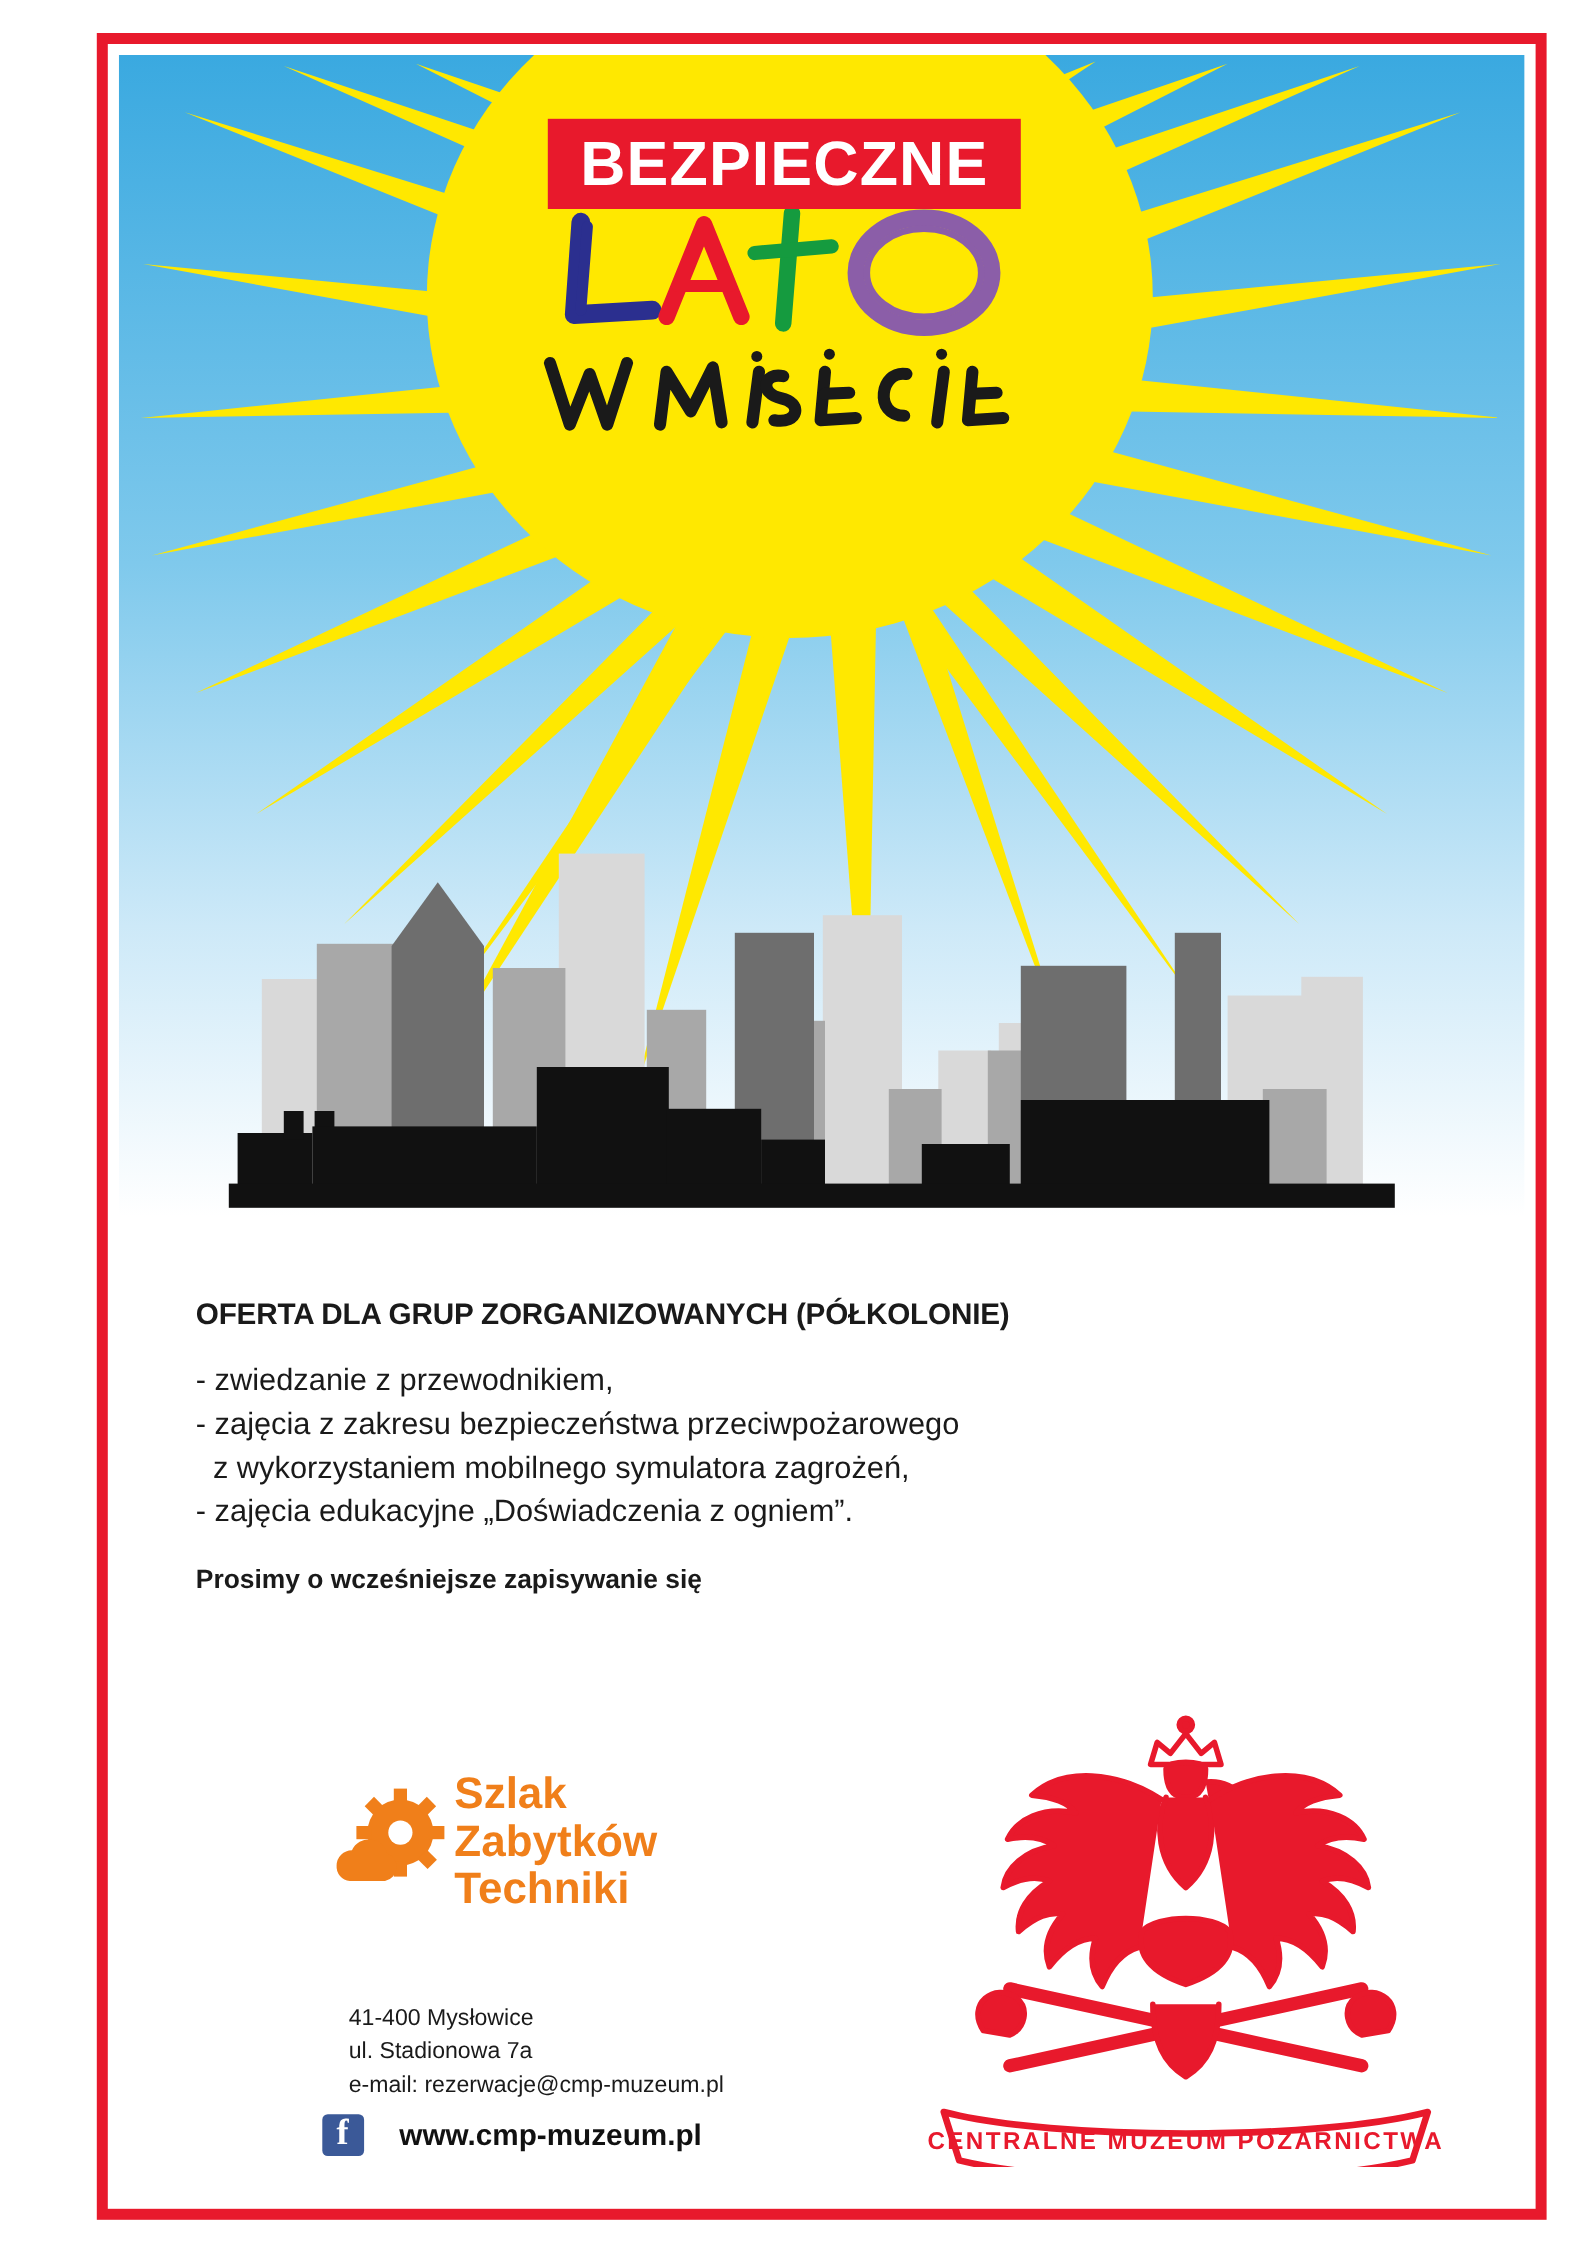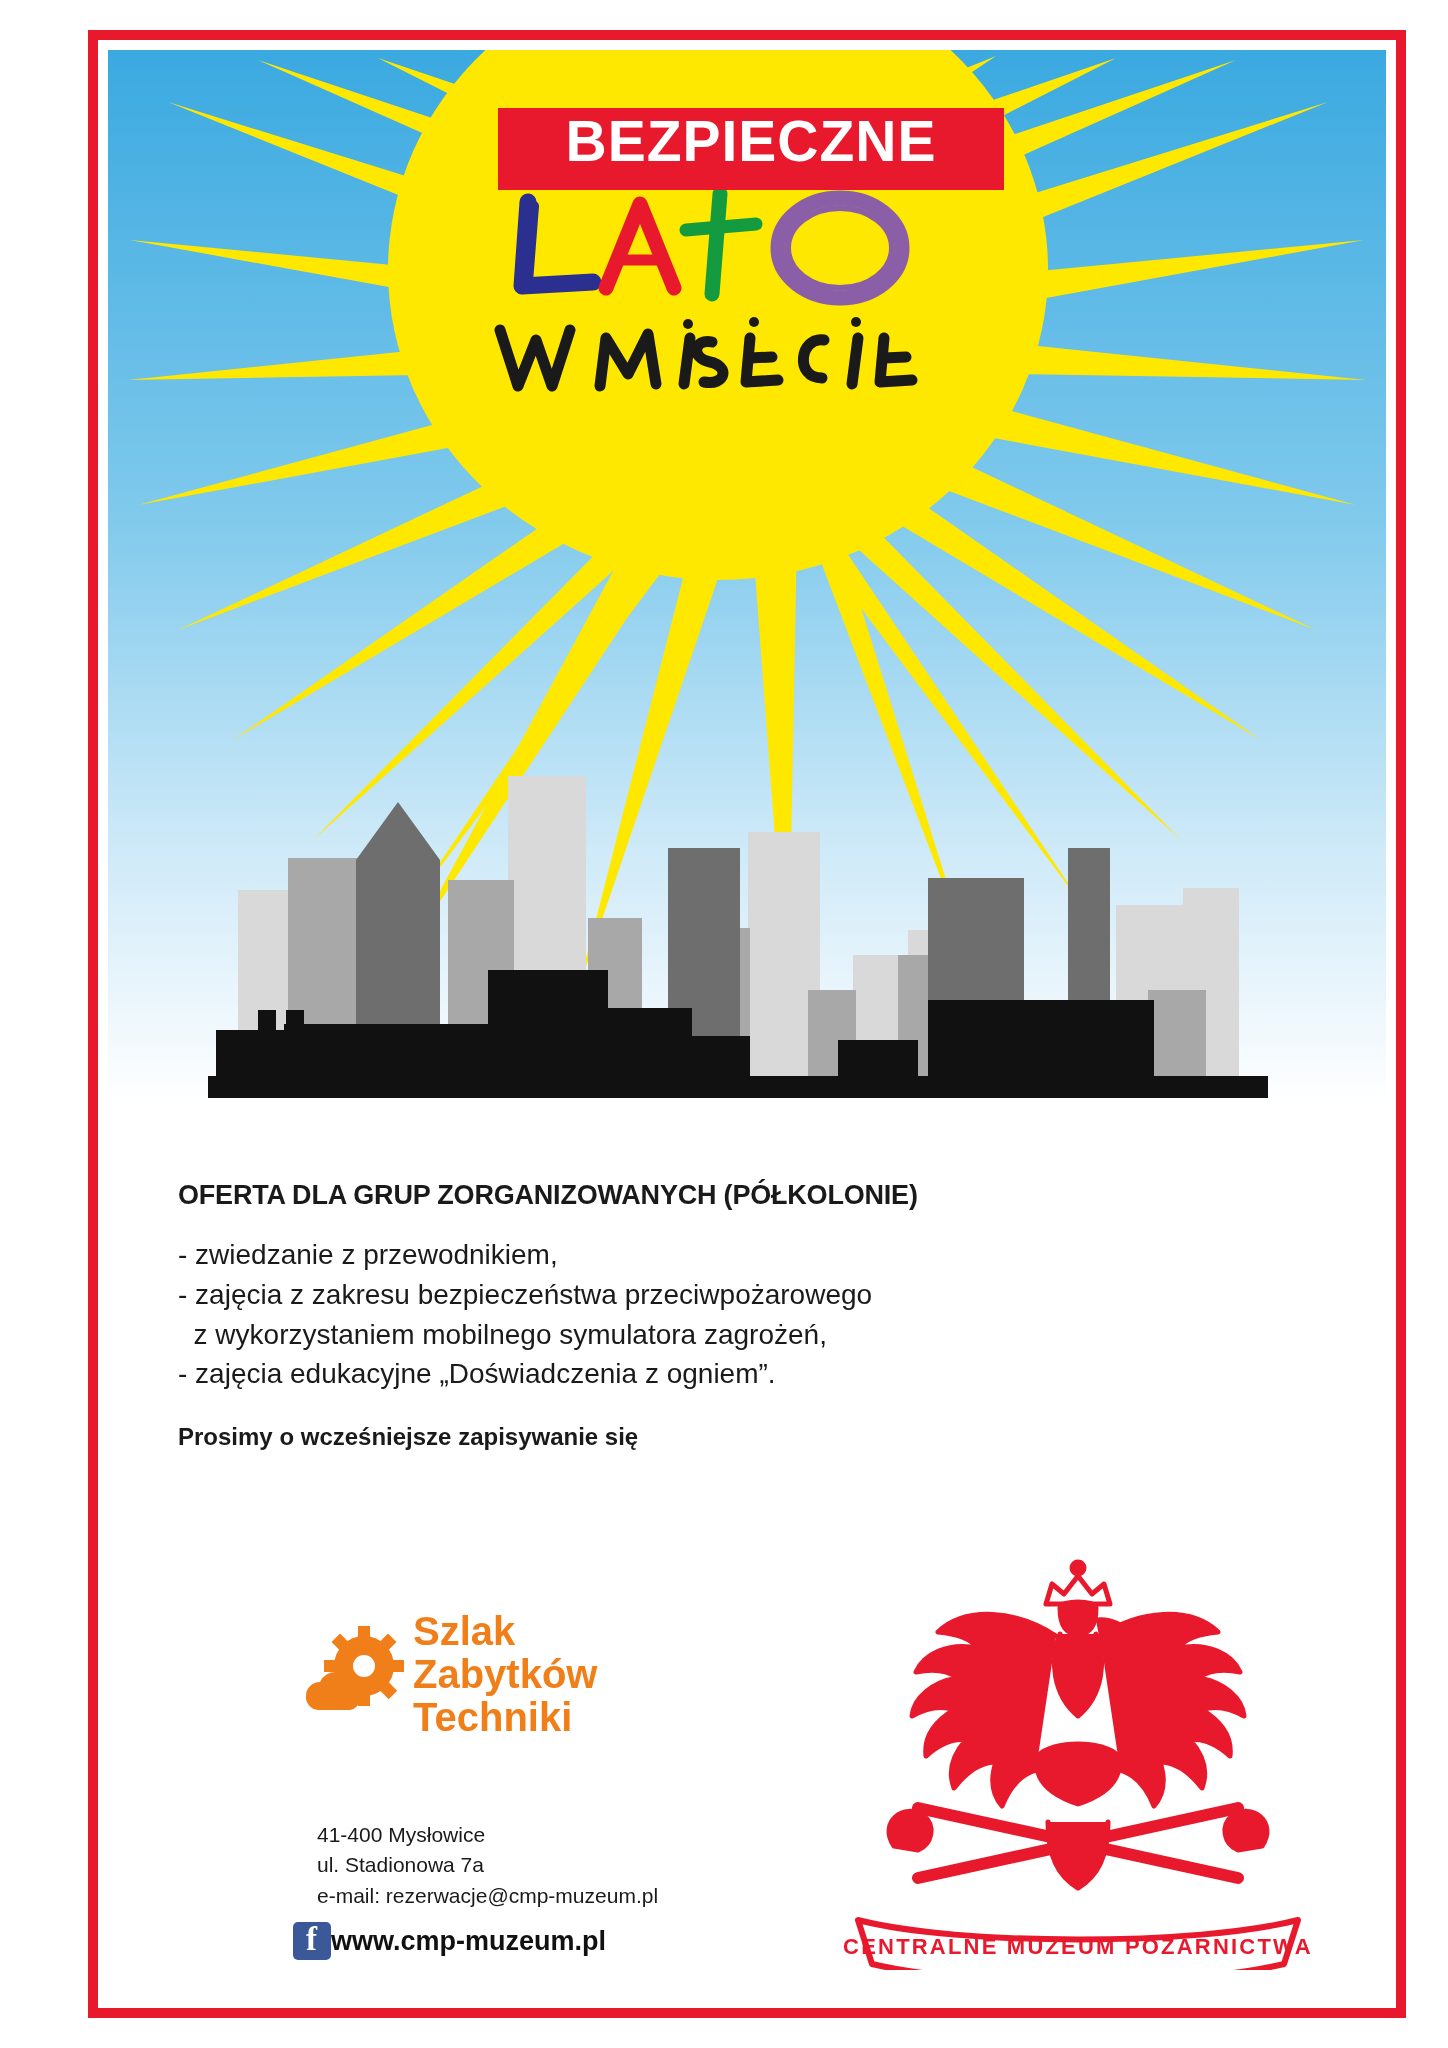--- a/index.html
+++ b/index.html
@@ -57,24 +57,25 @@
     position: absolute;
     left: 0;
     top: 0;
   }
 
   
   .bezpieczne-badge {
     position: absolute;
     left: 390px;
     top: 58px;
-    width: 506px;
+    width: 430px;
     height: 82px;
     background: #e8192c;
     display: flex;
+    align-items: center;
     justify-content: center;
   }
   .bezpieczne-badge span {
     color: #ffffff;
     font-size: 57px;
     font-weight: bold;
     letter-spacing: 1px;
     font-family: "Liberation Sans", sans-serif;
   }
   .lato-wrap {
@@ -174,21 +175,21 @@
     color: #1a1a1a;
     line-height: 1.45;
     margin-left: 24px;
   }
   .web-row {
     position: absolute;
     left: 185px;
     top: 1872px;
     display: flex;
     align-items: center;
-    gap: 0;
+    gap: 32px;
   }
   .fb-icon {
     width: 38px;
     height: 38px;
     background: #3b5998;
     border-radius: 5px;
     position: relative;
   }
   .fb-icon::after {
     content: "f";

